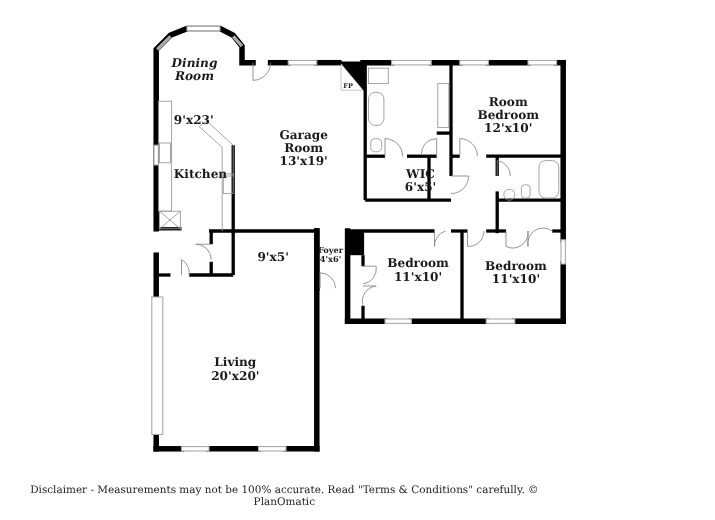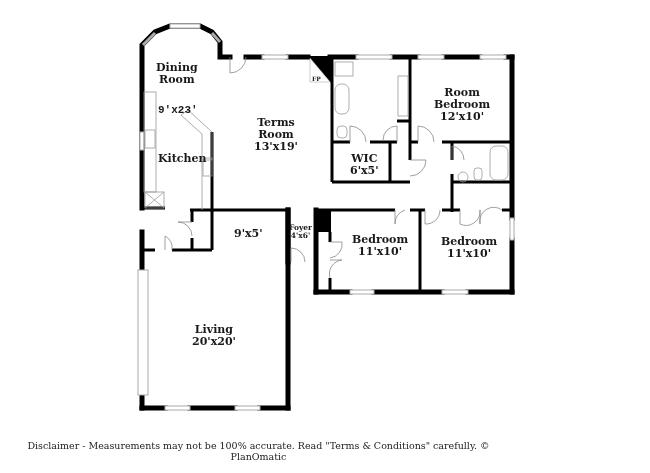--- a/index.html
+++ b/index.html
@@ -132,42 +132,42 @@
     <path d="M291,262 L291,248 A14,14 0 0 1 305,262"></path>
     <path d="M395,210 L395,224 A14,14 0 0 1 405,210"></path>
     <path d="M425,210 L425,224 A14,14 0 0 0 440,210"></path>
     <path d="M460,210 L460,224 A14,14 0 0 0 480,210"></path>
     <path d="M480,210 L480,224 A14,14 0 0 1 502,210"></path>
     <path d="M330,242 L342,242 A14,14 0 0 1 330,258"></path>
     <path d="M330,260 L342,260 A14,14 0 0 0 330,278"></path>
   </g>
 </svg>
 
-<div class="lbl s11" style="left:156px;top:62px;">
+<div class="lbl s11" style="left:156px;top:52px;font-style:italic;">
   <div>Dining</div>
   <div>Room</div>
 </div>
-<div class="lbl s11" style="left:158px;top:104px;font-family:Liberation Mono, monospace;">9'x23'</div>
+<div class="lbl s11" style="left:158px;top:104px;">9'x23'</div>
 <div class="lbl s11" style="left:158px;top:153px;text-align:center;">Kitchen</div>
 
 <div class="lbl s11" style="left:254px;top:117px;">
-  <div>Terms</div>
+  <div>Garage</div>
   <div>Room</div>
   <div>13'x19'</div>
 </div>
 
 <div class="lbl s6" style="left:312px;top:76px;">FP</div>
 
 <div class="lbl s11" style="left:434px;top:87px;">
   <div>Room</div>
   <div>Bedroom</div>
   <div>12'x10'</div>
 </div>
 
-<div class="lbl s11" style="left:350px;top:153px;">
+<div class="lbl s11" style="left:368px;top:153px;">
   <div>WIC</div>
   <div>6'x5'</div>
 </div>
 
 <div class="lbl s11" style="left:234px;top:228px;">9'x5'</div>
 
 <div class="lbl s8" style="left:289px;top:224px;">
   <div>Foyer</div>
   <div>4'x6'</div>
 </div>

